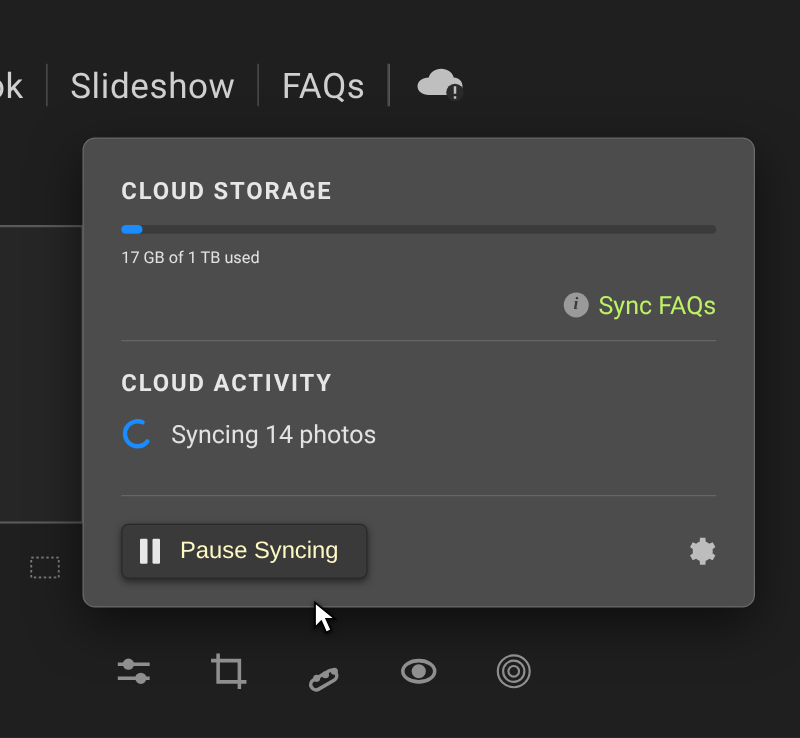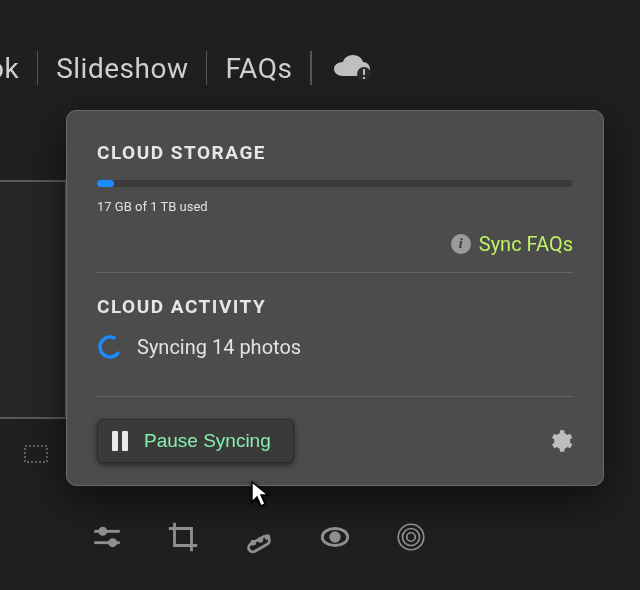--- a/index.html
+++ b/index.html
@@ -26,21 +26,21 @@
 .faq-row .info{width:20px;height:20px;border-radius:50%;background:#9a9a9a;color:#3b3b3b;font-weight:900;font-size:14px;display:flex;align-items:center;justify-content:center;font-style:italic;font-family:Georgia,serif}
 .faq-row a{color:#bef264;font-size:20px;text-decoration:none}
 
 .hr{height:1px;background:#666;margin:0 0 22px 0}
 
 .activity{display:flex;align-items:center;gap:14px;font-size:20px;color:#e2e2e2;margin-bottom:36px}
 .spinner{width:26px;height:26px}
 .spinner svg{display:block}
 
 .actions{display:flex;align-items:center;justify-content:space-between}
-.pause-btn{display:flex;align-items:center;gap:16px;background:#3a3a3a;border:1px solid #2a2a2a;border-radius:6px;padding:10px 22px 10px 14px;color:#86efac;font-size:19px;box-shadow:0 2px 6px rgba(0,0,0,.5)}
+.pause-btn{display:flex;align-items:center;gap:16px;background:#3a3a3a;border:1px solid #2a2a2a;border-radius:6px;padding:10px 22px 10px 14px;color:#fef9c3;font-size:19px;box-shadow:0 2px 6px rgba(0,0,0,.5)}
 .pause-btn .picon{display:flex;gap:4px}
 .pause-btn .picon span{width:6px;height:20px;background:#e8e8e8;border-radius:1px}
 .gear{width:26px;height:26px;color:#bdbdbd}
 
 
 .toolrow{position:absolute;left:90px;top:520px;display:flex;gap:42px;align-items:center}
 .toolrow .tool{width:34px;height:34px;color:#9a9a9a}
 
 
 .cursor{position:absolute;left:250px;top:480px;width:22px;height:28px;pointer-events:none}

